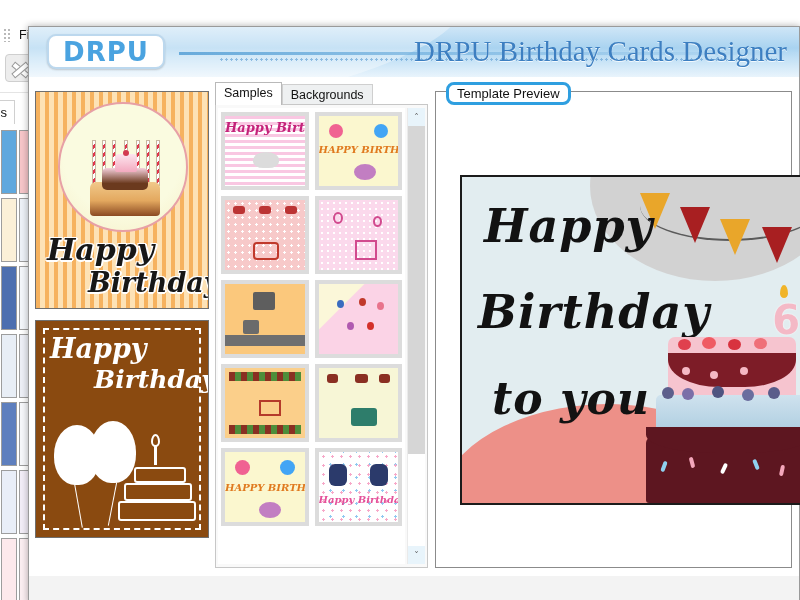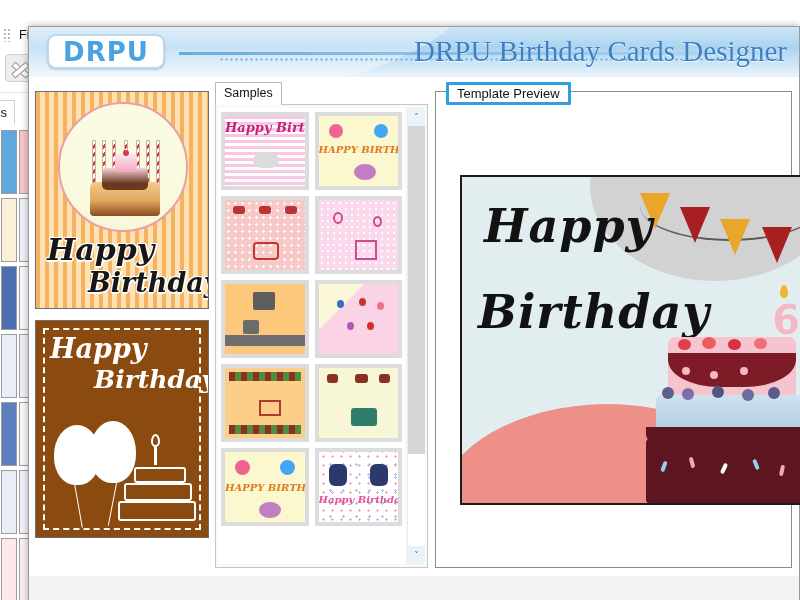--- a/index.html
+++ b/index.html
@@ -303,21 +303,21 @@
 
   
   #preview-group {
     position: absolute; left: 406px; top: 14px; right: 7px; bottom: 8px;
     border: 1px solid #8b8b8b; background: #ffffff;
   }
   #preview-legend {
     position: absolute; left: 10px; top: -10px;
     background: #ffffff; padding: 1px 8px;
     font-size: 13px; color: #111;
-    border: 3px solid #2f9fe0; border-radius: 1px;
+    border: 3px solid #2f9fe0; border-radius: 8px;
   }
   #preview-card {
     position: absolute; left: 24px; top: 83px; width: 346px; height: 330px;
     border: 2px solid #1b1b1b; overflow: hidden;
     background: #e2edf0;
   }
   #pc-circle {
     position: absolute; right: -36px; top: -86px; width: 250px; height: 190px;
     background: #d2d2d2; border-radius: 50%;
   }
@@ -482,20 +482,21 @@
           <div class="c2-tier" style="top:22px; left:16px; width:52px; height:16px;"></div>
           <div class="c2-tier" style="top:38px; left:6px; width:68px; height:18px;"></div>
           <div class="c2-tier" style="top:56px; left:0px; width:78px; height:20px;"></div>
         </div>
       </div>
     </div>
 
     <div id="samples-panel">
       <div id="tabstrip">
         <div class="tab active">Samples</div>
+        <div class="tab">Backgrounds</div>
       </div>
 
       <div id="tab-panel">
         <div id="thumb-scroll">
           <div id="thumb-grid">
 
             <div class="thumb">
               <div class="thumb-inner" style="background:repeating-linear-gradient(180deg,#f9c7e2 0 3px,#ffffff 3px 6px);"></div>
               <div class="thumb-label" style="top:4px;font-size:13px;color:#c4227a;">Happy Birthday</div>
               <div style="position:absolute;left:28px;top:36px;width:26px;height:16px;background:#dcdcdc;border-radius:50% 50% 40% 40%;"></div>
@@ -592,20 +593,21 @@
         <div class="bunting-line" id="bunting-1"></div>
         <div class="flag flag-gold" style="left:178px;top:16px;"></div>
         <div class="flag flag-red" style="left:218px;top:30px;"></div>
         <div class="flag flag-gold" style="left:258px;top:42px;"></div>
         <div class="flag flag-red" style="left:300px;top:50px;"></div>
 
         <div id="pc-wave"></div>
 
         <div class="pc-text" id="pc-happy">Happy</div>
         <div class="pc-text" id="pc-birthday">Birthday</div>
+        <div class="pc-text" id="pc-toyou">to you</div>
 
         <div id="pc-cake">
           <div class="candle-flame"></div>
           <div class="candle-6">6</div>
           <div class="pc-tier" id="pc-tier-top">
             <div id="pc-tier-top-choc"></div>
             <div class="berry" style="left:10px;top:2px;width:13px;height:11px;background:#e0404e;"></div>
             <div class="berry" style="left:34px;top:0px;width:14px;height:12px;background:#ef5b63;"></div>
             <div class="berry" style="left:60px;top:2px;width:13px;height:11px;background:#d8333f;"></div>
             <div class="berry" style="left:86px;top:1px;width:13px;height:11px;background:#ef6f78;"></div>

